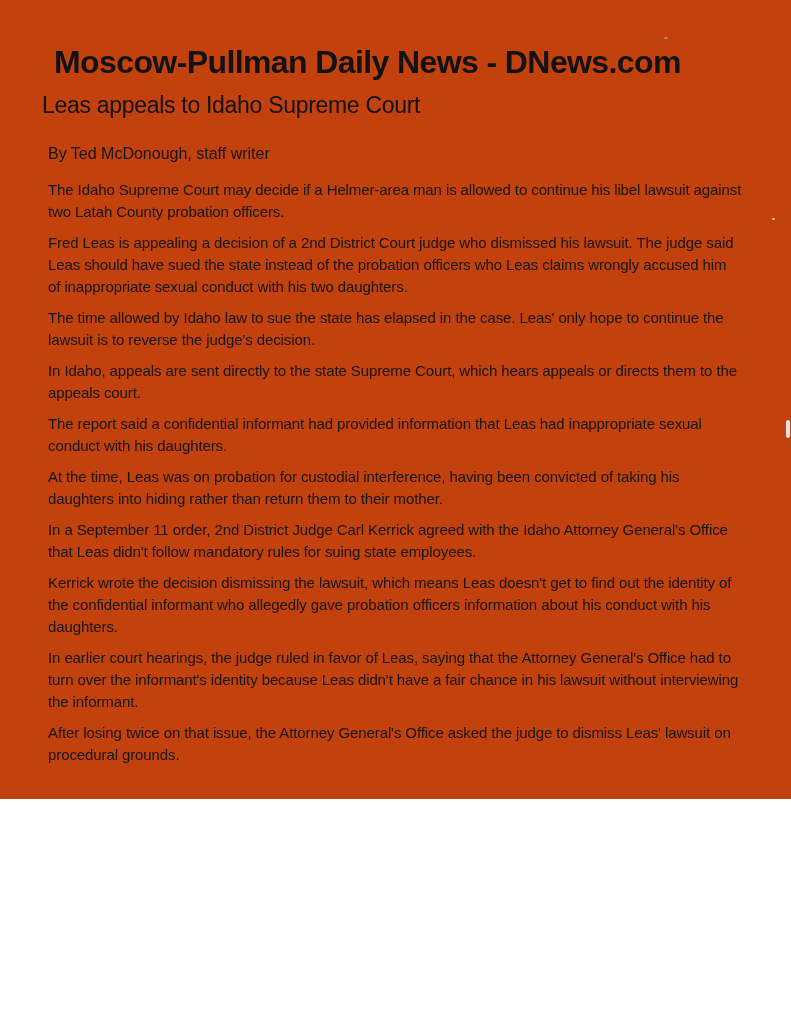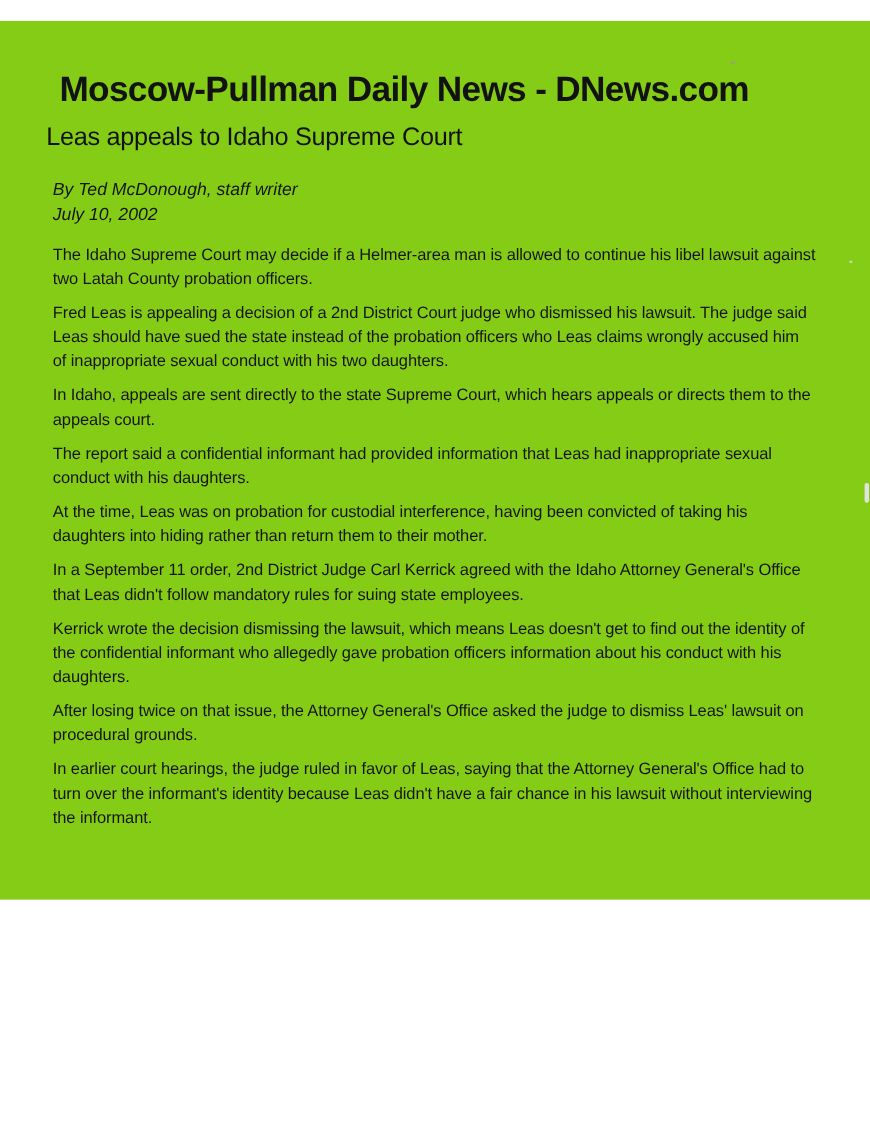--- a/index.html
+++ b/index.html
@@ -4,25 +4,24 @@
 <style>
   html, body {
     margin: 0;
     padding: 0;
     background: #ffffff;
   }
   .page {
     position: relative;
     width: 791px;
     height: 799px;
-    background: #84cc16;
+    background: #c2410c;
     overflow: hidden;
     font-family: "Liberation Sans", sans-serif;
     color: #161616;
-    margin-top: 19px;
   }
   .masthead {
     margin: 42px 40px 0 54px;
     font-size: 32px;
     line-height: 40px;
     font-weight: bold;
     letter-spacing: -0.6px;
     color: #121212;
   }
   .headline {
@@ -33,21 +32,20 @@
     letter-spacing: -0.3px;
     color: #121212;
   }
   .byline-block {
     margin: 22px 0 0 48px;
     font-size: 16px;
     line-height: 23px;
   }
   .byline-block p {
     margin: 0;
-    font-style: italic;
   }
   .body {
     margin: 14px 49px 0 48px;
     width: 694px;
     font-size: 15px;
     line-height: 22px;
     letter-spacing: -0.1px;
   }
   .body p.para {
     margin: 0 0 9px 0;
@@ -80,33 +78,33 @@
 <body>
 
 <div class="page">
 
   <h1 class="masthead">Moscow-Pullman Daily News - DNews.com</h1>
 
   <h2 class="headline">Leas appeals to Idaho Supreme Court</h2>
 
   <div class="byline-block">
     <p class="byline">By Ted McDonough, staff writer</p>
-    <p class="date">July 10, 2002</p>
   </div>
 
   <div class="body">
     <p class="para">The Idaho Supreme Court may decide if a Helmer-area man is allowed to continue his libel lawsuit against two Latah County probation officers.</p>
     <p class="para">Fred Leas is appealing a decision of a 2nd District Court judge who dismissed his lawsuit. The judge said Leas should have sued the state instead of the probation officers who Leas claims wrongly accused him of inappropriate sexual conduct with his two daughters.</p>
+    <p class="para">The time allowed by Idaho law to sue the state has elapsed in the case. Leas' only hope to continue the lawsuit is to reverse the judge's decision.</p>
     <p class="para">In Idaho, appeals are sent directly to the state Supreme Court, which hears appeals or directs them to the appeals court.</p>
     <p class="para">The report said a confidential informant had provided information that Leas had inappropriate sexual conduct with his daughters.</p>
     <p class="para">At the time, Leas was on probation for custodial interference, having been convicted of taking his daughters into hiding rather than return them to their mother.</p>
     <p class="para">In a September 11 order, 2nd District Judge Carl Kerrick agreed with the Idaho Attorney General's Office that Leas didn't follow mandatory rules for suing state employees.</p>
     <p class="para">Kerrick wrote the decision dismissing the lawsuit, which means Leas doesn't get to find out the identity of the confidential informant who allegedly gave probation officers information about his conduct with his daughters.</p>
+    <p class="para">In earlier court hearings, the judge ruled in favor of Leas, saying that the Attorney General's Office had to turn over the informant's identity because Leas didn't have a fair chance in his lawsuit without interviewing the informant.</p>
     <p class="para">After losing twice on that issue, the Attorney General's Office asked the judge to dismiss Leas' lawsuit on procedural grounds.</p>
-    <p class="para">In earlier court hearings, the judge ruled in favor of Leas, saying that the Attorney General's Office had to turn over the informant's identity because Leas didn't have a fair chance in his lawsuit without interviewing the informant.</p>
   </div>
 
   <div class="page-number">103</div>
 
   <div class="artifact artifact-top-dot"></div>
   <div class="artifact artifact-mid-speck"></div>
   <div class="artifact artifact-edge-smudge"></div>
   <div class="artifact artifact-low-speck"></div>
   <div class="artifact artifact-bottom-dot"></div>
 

